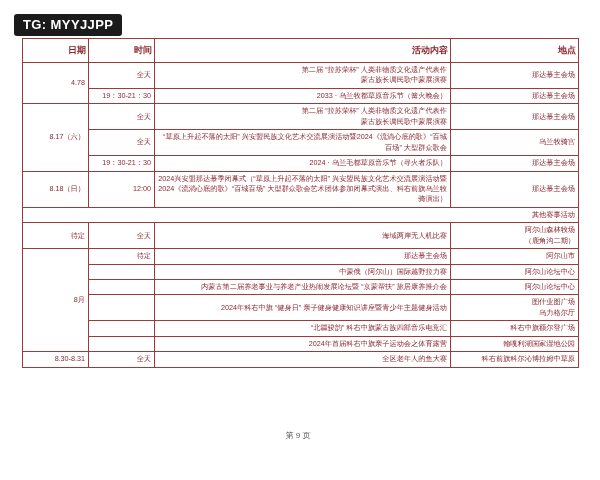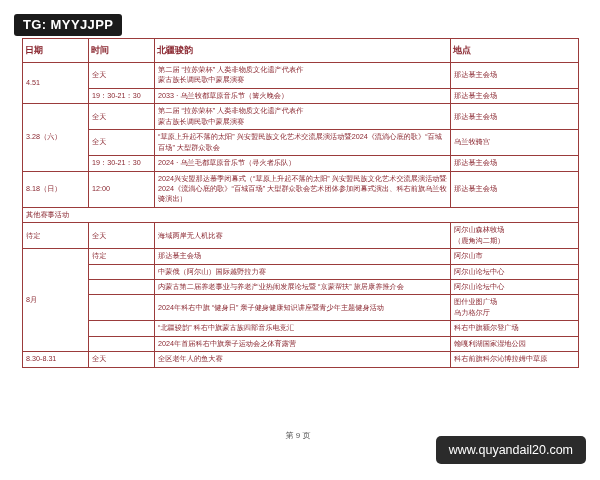--- a/index.html
+++ b/index.html
@@ -47,21 +47,21 @@
   }
   table.sched {
     width: 100%;
     border-collapse: collapse;
     table-layout: fixed;
     color: #8a2730;
   }
   table.sched td, table.sched th {
     border: 1px solid #9b3b3b;
     padding: 2px 3px;
-    text-align: left;
+    text-align: right;
     vertical-align: middle;
     font-size: 7.2px;
     line-height: 1.45;
     font-weight: normal;
     color: #8a2730;
   }
   table.sched thead th {
     font-size: 9px;
     font-weight: bold;
     padding: 5px 2px;
@@ -104,38 +104,38 @@
       <colgroup>
         <col class="col-date">
           <col class="col-time">
           <col class="col-act">
           <col class="col-place">
       </colgroup>
       <thead>
         <tr>
           <th>日期</th>
           <th>时间</th>
-          <th>北疆骏韵</th>
+          <th>活动内容</th>
           <th>地点</th>
         </tr>
       </thead>
       <tbody id="tbody">
           <tr>
-            <td class="date-cell" rowspan="2">4.51</td>
+            <td class="date-cell" rowspan="2">4.78</td>
             <td class="time-cell">全天</td>
             <td class="act-cell two-line">第二届 “拉苏荣杯” 人类非物质文化遗产代表作<br>蒙古族长调民歌中蒙展演赛</td>
             <td class="place-cell">那达慕主会场</td>
           </tr>
           <tr>
             <td class="time-cell">19：30-21：30</td>
             <td class="act-cell">2033 · 乌兰牧都草原音乐节（篝火晚会）</td>
             <td class="place-cell">那达慕主会场</td>
           </tr>
           <tr>
-            <td class="date-cell" rowspan="3">3.28（六）</td>
+            <td class="date-cell" rowspan="3">8.17（六）</td>
             <td class="time-cell">全天</td>
             <td class="act-cell two-line">第二届 “拉苏荣杯” 人类非物质文化遗产代表作<br>蒙古族长调民歌中蒙展演赛</td>
             <td class="place-cell">那达慕主会场</td>
           </tr>
           <tr>
             <td class="time-cell">全天</td>
             <td class="act-cell">“草原上升起不落的太阳” 兴安盟民族文化艺术交流展演活动暨2024《流淌心底的歌》“百城百场” 大型群众歌会</td>
             <td class="place-cell">乌兰牧骑宫</td>
           </tr>
           <tr>
@@ -194,14 +194,13 @@
             <td class="time-cell">全天</td>
             <td class="act-cell">全区老年人的鱼大赛</td>
             <td class="place-cell">科右前旗科尔沁博拉姆中草原</td>
           </tr>
         </tbody>
     </table>
   </div>
 
   <div class="page-num">第 9 页</div>
 
-  <div class="url-badge">www.quyandail20.com</div>
 </div>
 
 </body></html>

